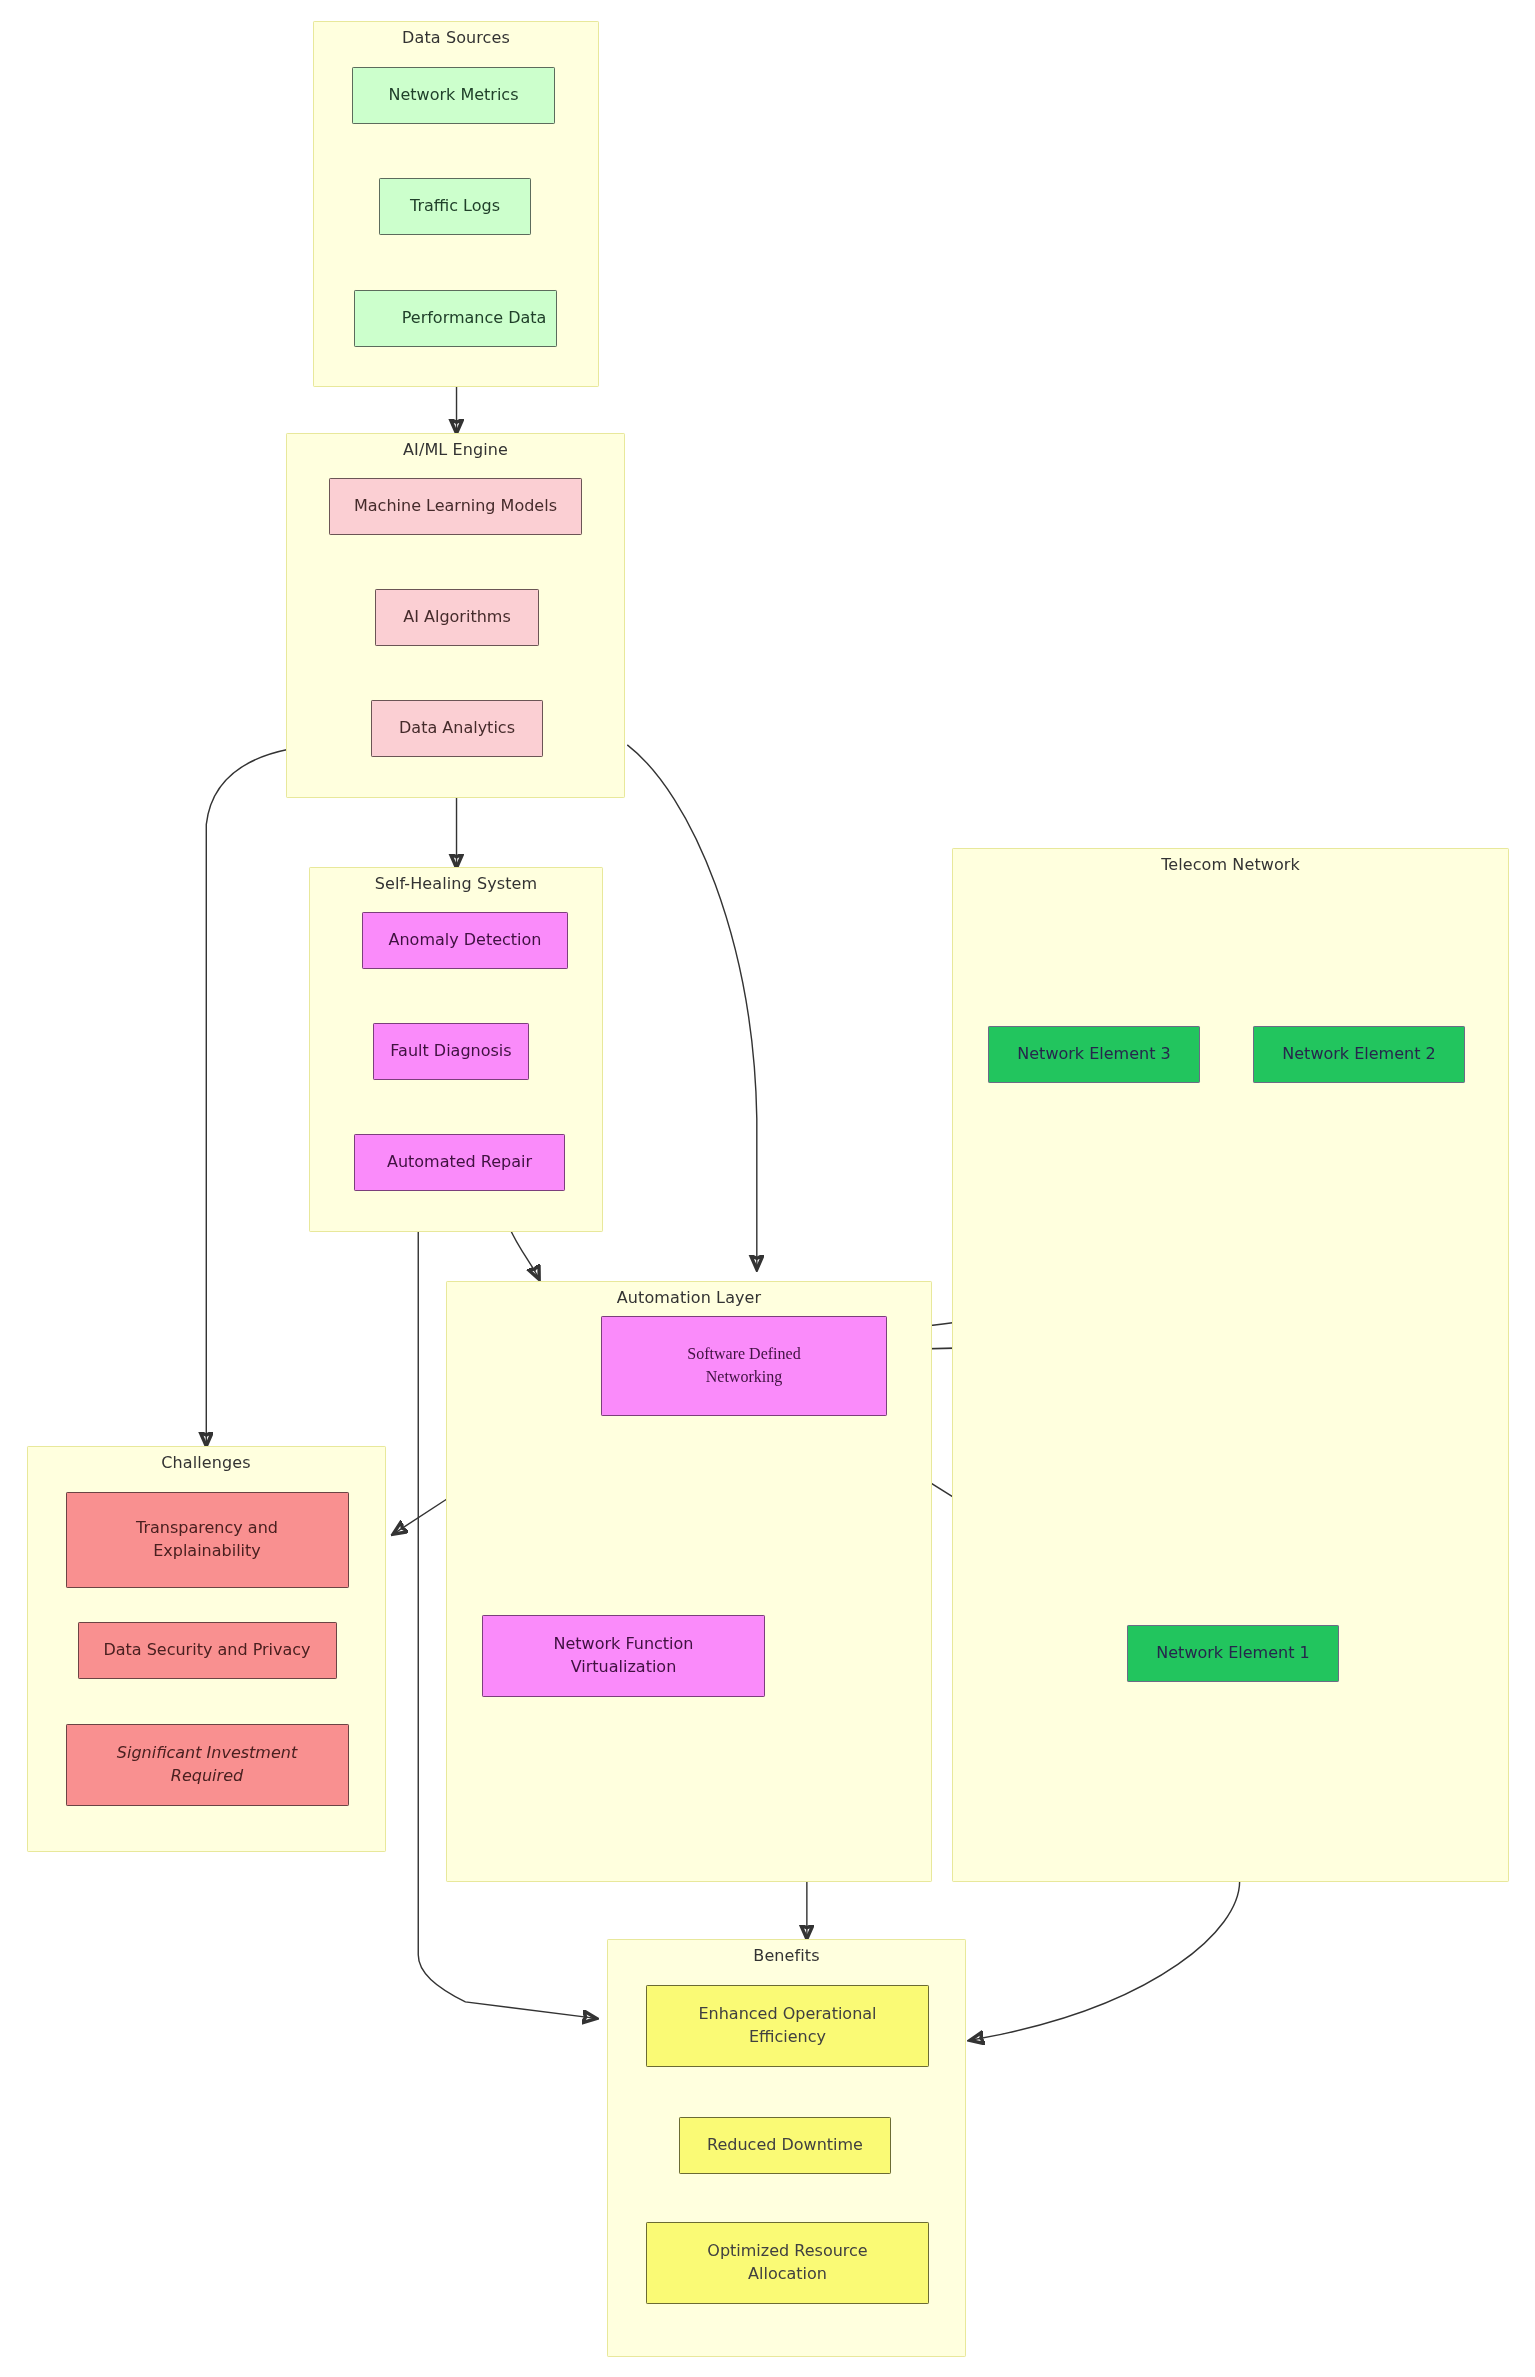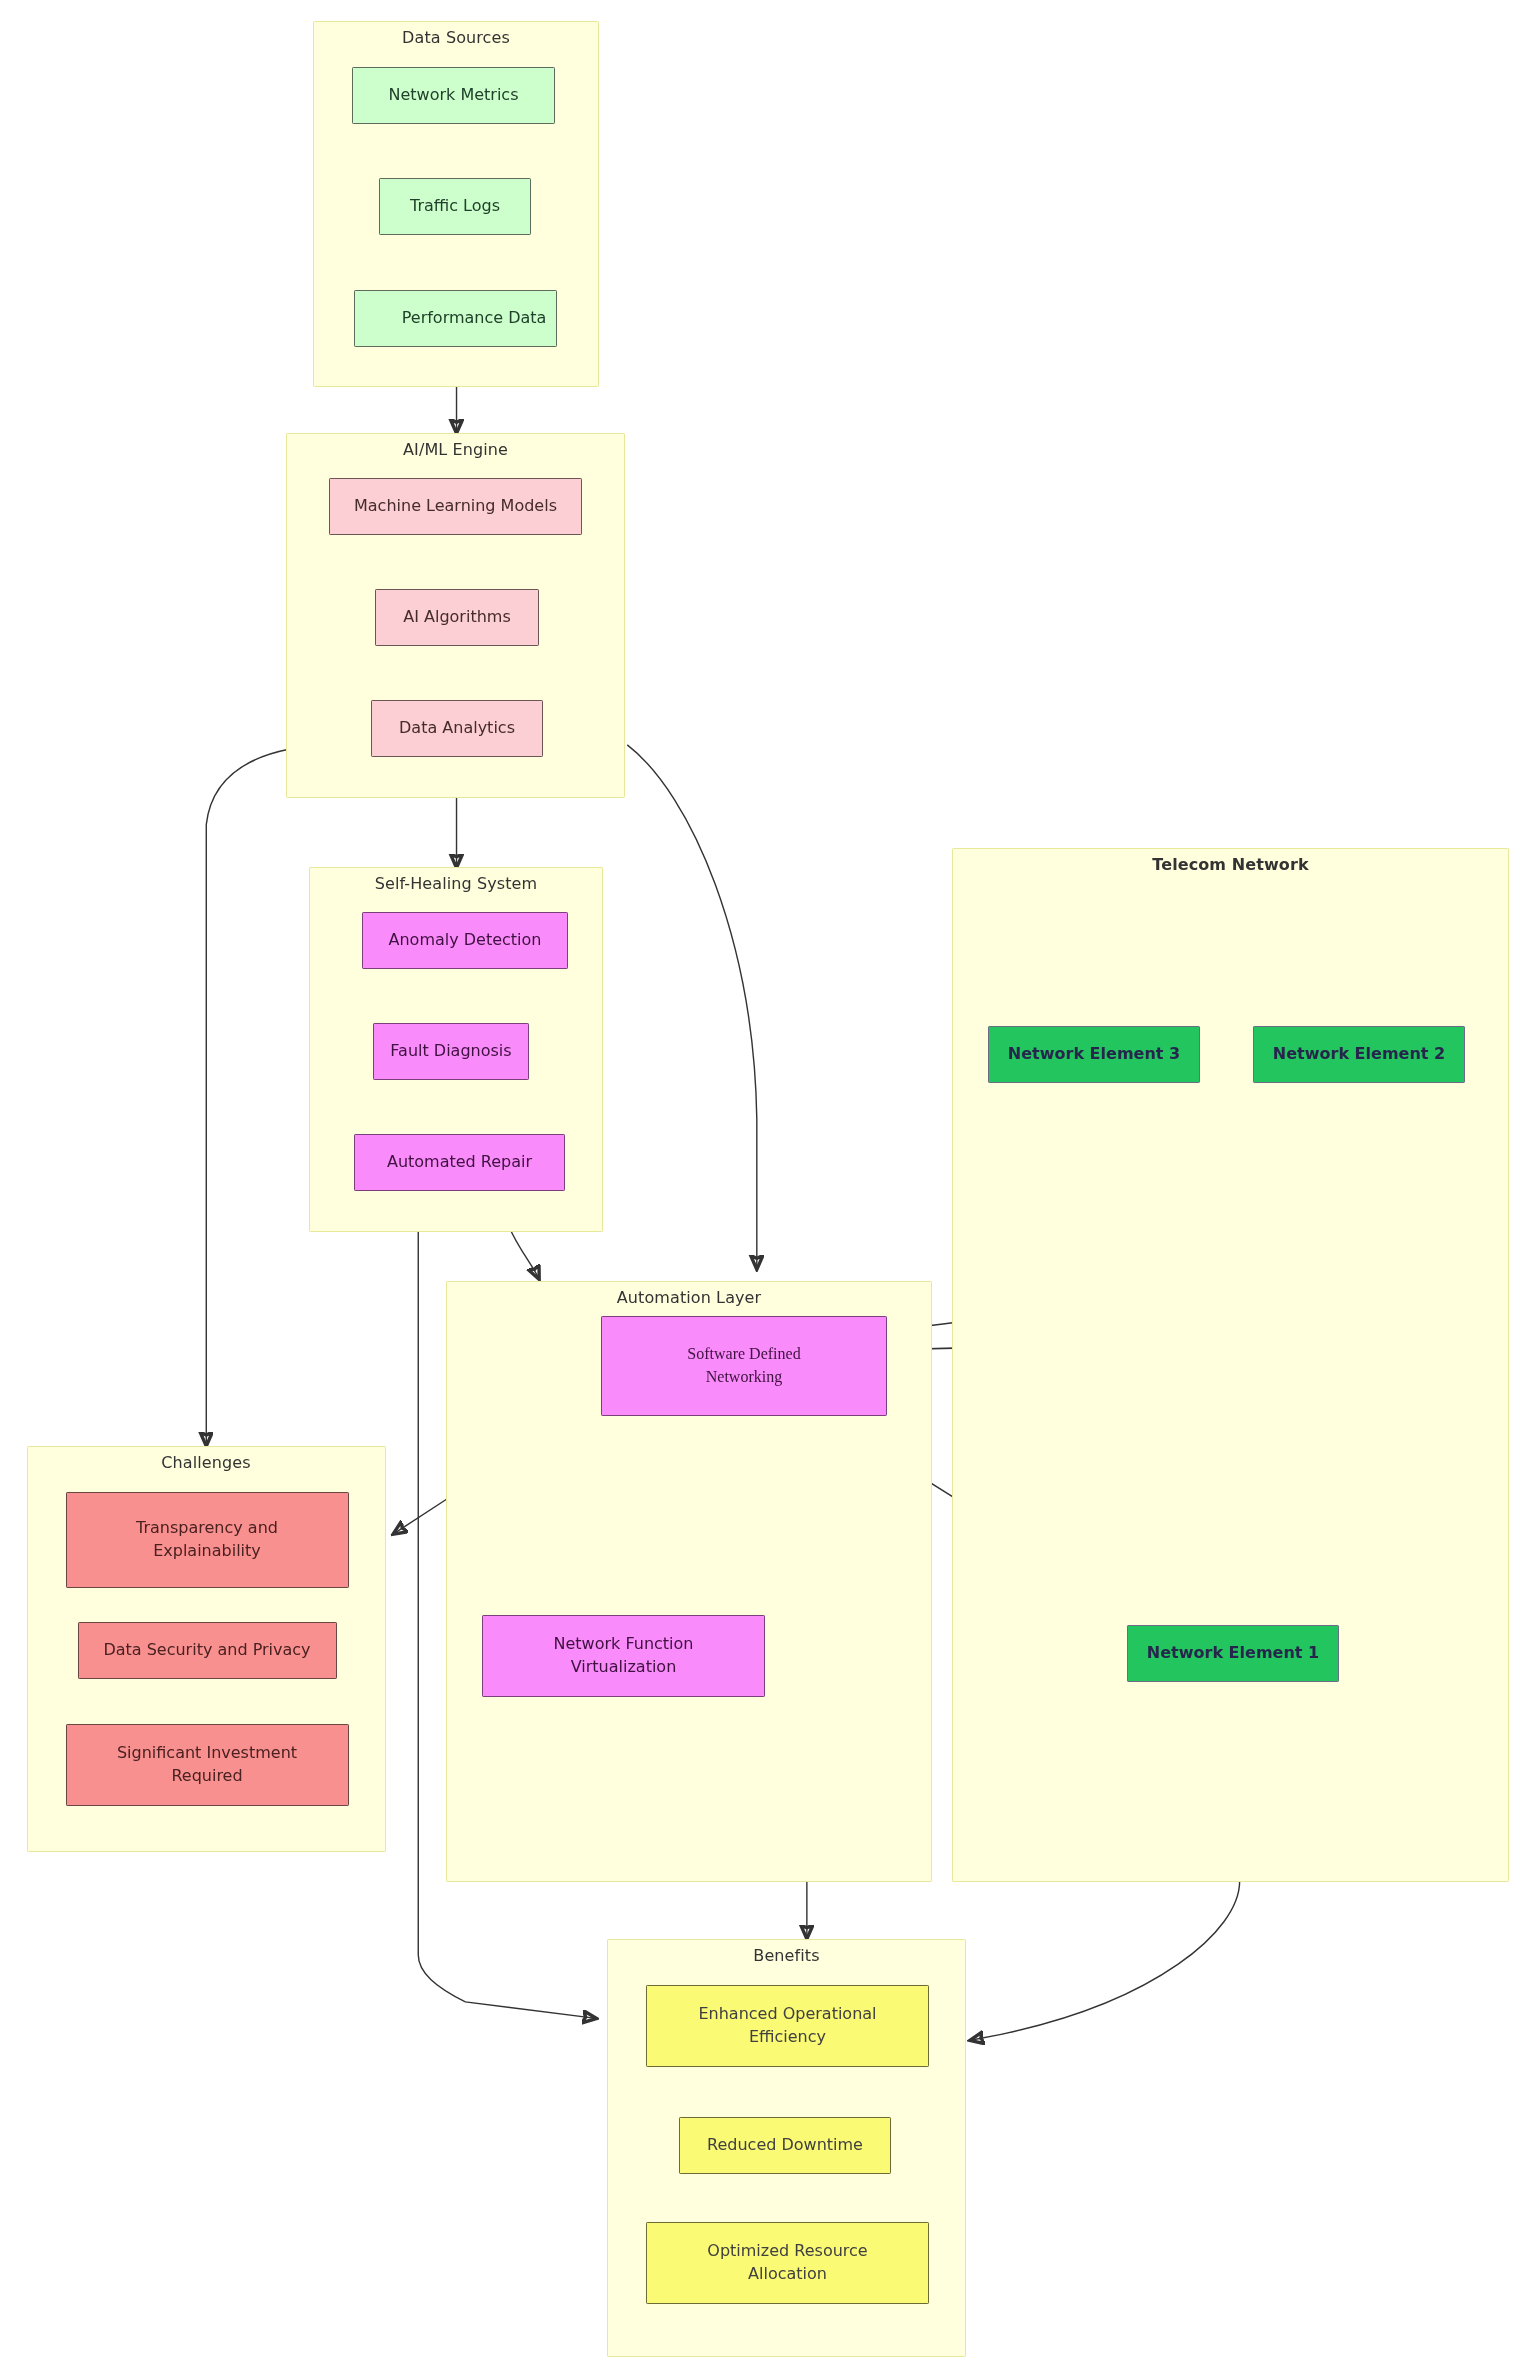--- a/index.html
+++ b/index.html
@@ -136,21 +136,21 @@
     <div class="node n-mag" style="left:154px;top:34px;width:286px;height:100px;font-family:Liberation Serif, serif;">
       <span class="lbl">Software Defined
 Networking</span>
     </div>
     <div class="node n-mag" style="left:35px;top:333px;width:283px;height:82px;">
       <span class="lbl">Network Function
 Virtualization</span>
     </div>
   </div>
 
-  <div class="subgraph" style="left:952px;top:848px;width:557px;height:1034px;font-weight:bold;">
+  <div class="subgraph" style="left:952px;top:848px;width:557px;height:1034px;">
     <div class="subgraph-title">Telecom Network</div>
     <div class="node n-blue" style="left:35px;top:177px;width:212px;height:57px;">
       <span class="lbl">Network Element 3</span>
     </div>
     <div class="node n-blue" style="left:300px;top:177px;width:212px;height:57px;">
       <span class="lbl">Network Element 2</span>
     </div>
     <div class="node n-blue" style="left:174px;top:776px;width:212px;height:57px;">
       <span class="lbl">Network Element 1</span>
     </div>
@@ -158,21 +158,21 @@
 
   <div class="subgraph" style="left:26.5px;top:1446px;width:359px;height:406px;">
     <div class="subgraph-title">Challenges</div>
     <div class="node n-red" style="left:38px;top:45px;width:283px;height:96px;">
       <span class="lbl">Transparency and
 Explainability</span>
     </div>
     <div class="node n-red" style="left:50px;top:175px;width:259px;height:57px;">
       <span class="lbl">Data Security and Privacy</span>
     </div>
-    <div class="node n-red" style="left:38px;top:277px;width:283px;height:82px;">
+    <div class="node n-red" style="left:38px;top:277px;width:283px;height:82px;font-style:italic;">
       <span class="lbl">Significant Investment
 Required</span>
     </div>
   </div>
 
   <div class="subgraph" style="left:607px;top:1939px;width:359px;height:418px;">
     <div class="subgraph-title">Benefits</div>
     <div class="node n-yel" style="left:38px;top:45px;width:283px;height:82px;">
       <span class="lbl">Enhanced Operational
 Efficiency</span>

